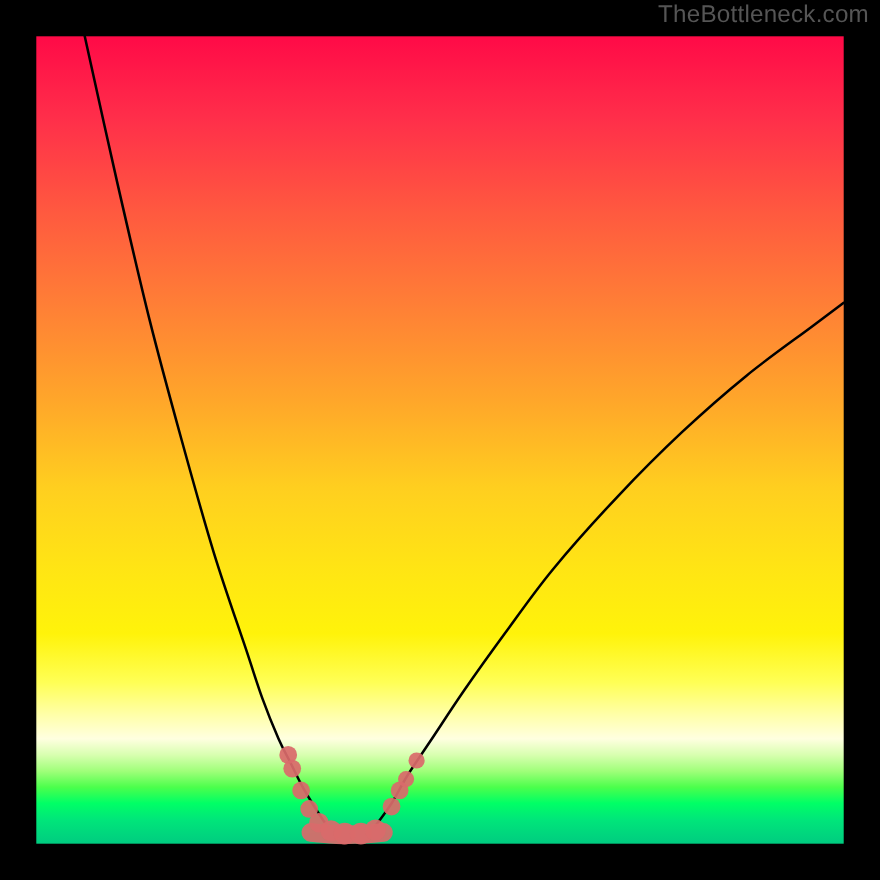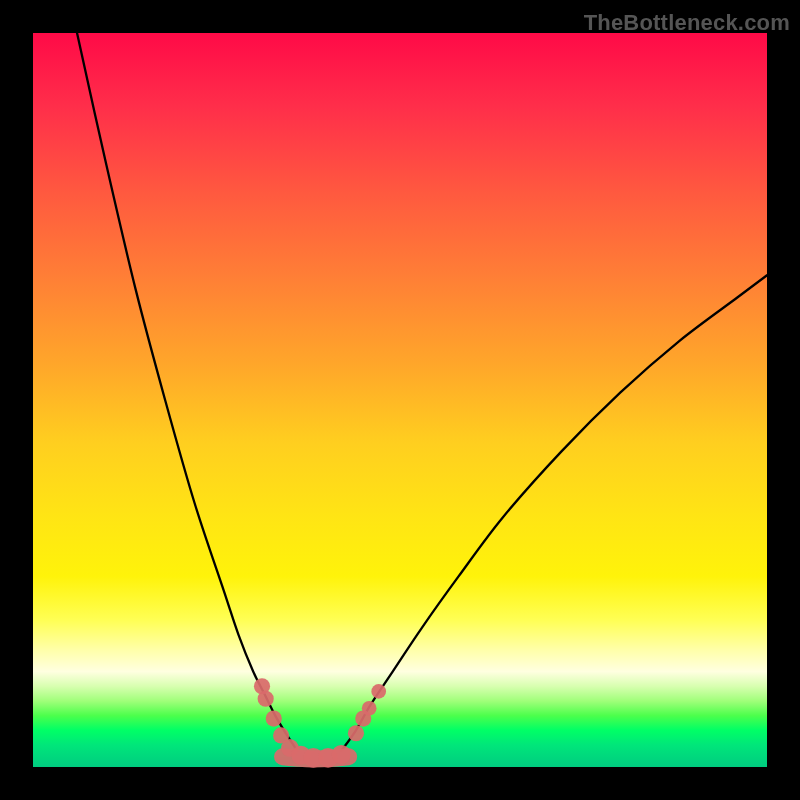--- a/index.html
+++ b/index.html
@@ -42,25 +42,25 @@
       #d8ffb0 89%,
       #a0ff7a 91%,
       #4cff4c 93%,
       #00ff66 95%,
       #00e67a 97%,
       #00cc80 100%
     );
   }
   .watermark {
     position: absolute;
-    top: 10px;
+    top: 0;
     right: 10px;
     color: #555;
     font-size: 22px;
-    font-weight: 700;
+    font-weight: 400;
     letter-spacing: 0.2px;
     user-select: none;
   }
   svg.overlay {
     position: absolute;
     left: 0;
     top: 0;
     width: 734px;
     height: 734px;
     overflow: visible;

